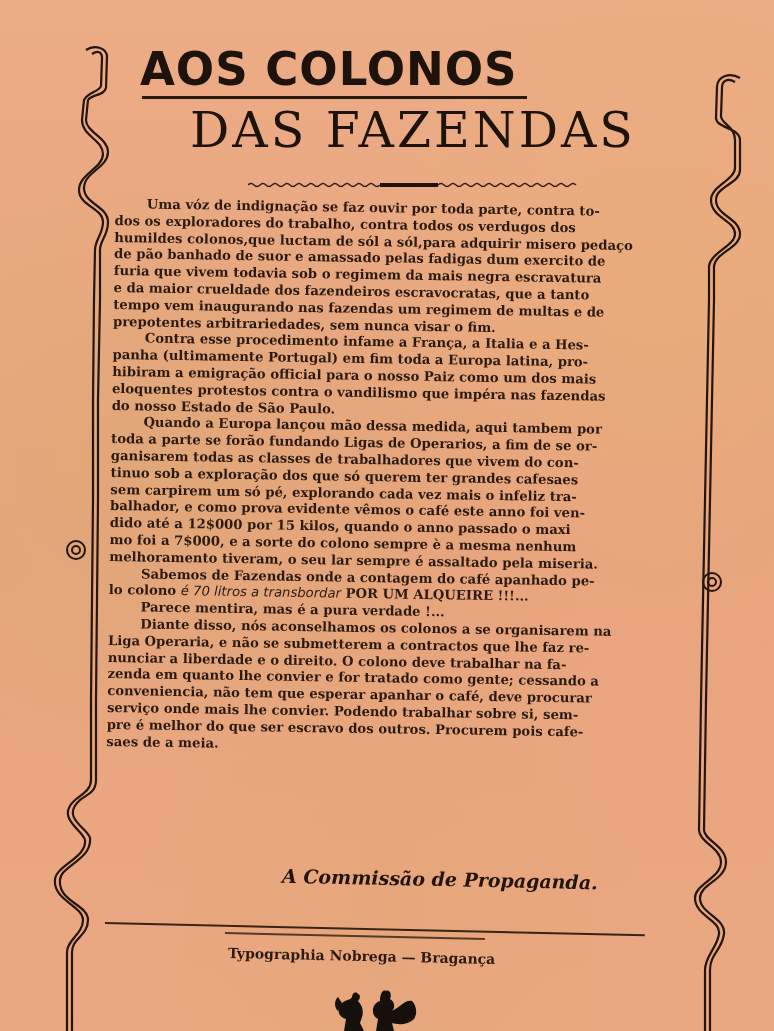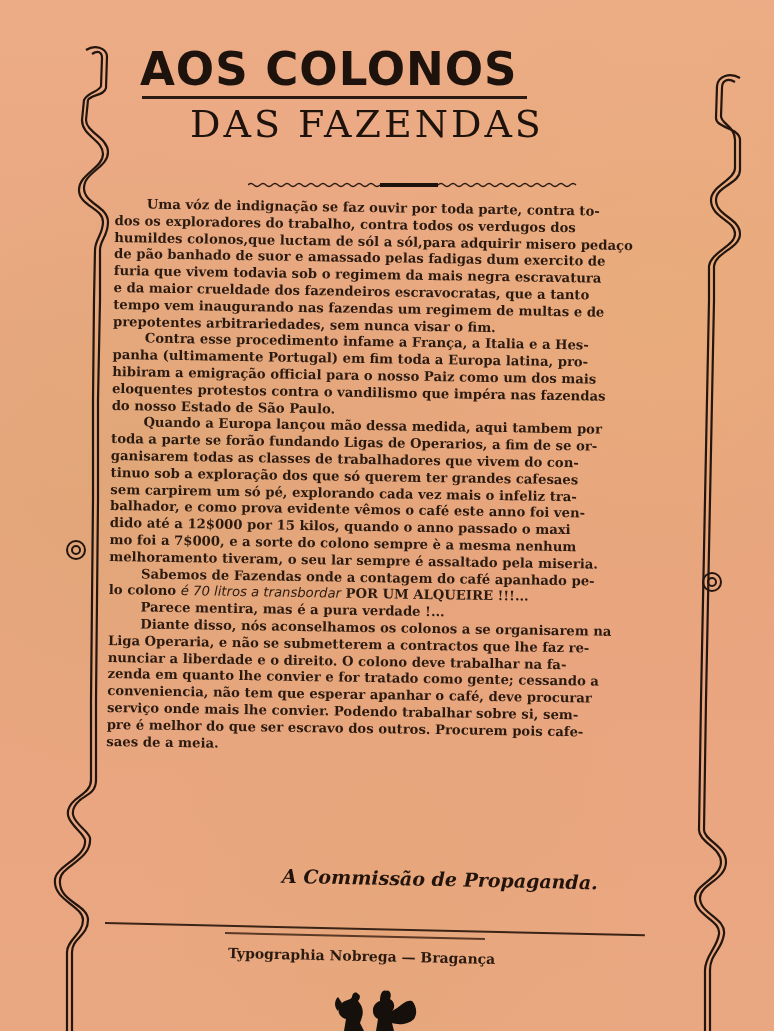--- a/index.html
+++ b/index.html
@@ -21,21 +21,21 @@
   .title1 {
     position: absolute; left: 140px; top: 42px;
     font-family: "DejaVu Sans", sans-serif; font-weight: bold;
     font-size: 46px; letter-spacing: 1px; color: #1d120c;
     transform: scaleX(0.98); transform-origin: left top;
   }
   .title1-rule { position: absolute; left: 142px; top: 96px; width: 385px; height: 3px; background: #2a1a12; }
   .title2 {
     position: absolute; left: 190px; top: 102px;
     font-family: "DejaVu Serif", serif;
-    font-size: 38px; letter-spacing: 3px; color: #1d120c;
+    font-size: 49px; letter-spacing: 3px; color: #1d120c;
   }
   .ornament { position: absolute; left: 248px; top: 178px; }
   .body-text {
     position: absolute; left: 115px; top: 196px; width: 560px;
     font-family: "DejaVu Serif", serif; font-weight: bold;
     font-size: 13.2px; line-height: 16.8px; color: #2b1a10;
     transform: rotate(0.9deg); transform-origin: left top;
   }
   .line { white-space: nowrap; display: flex; justify-content: space-between; }
   .line.indent { padding-left: 32px; }

